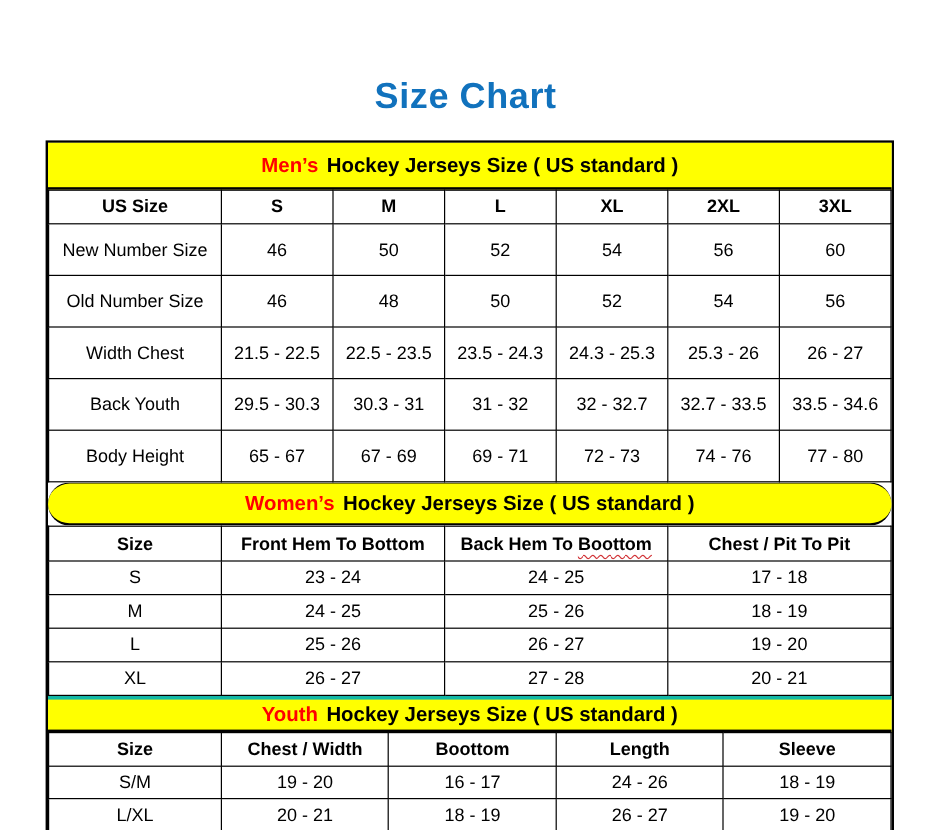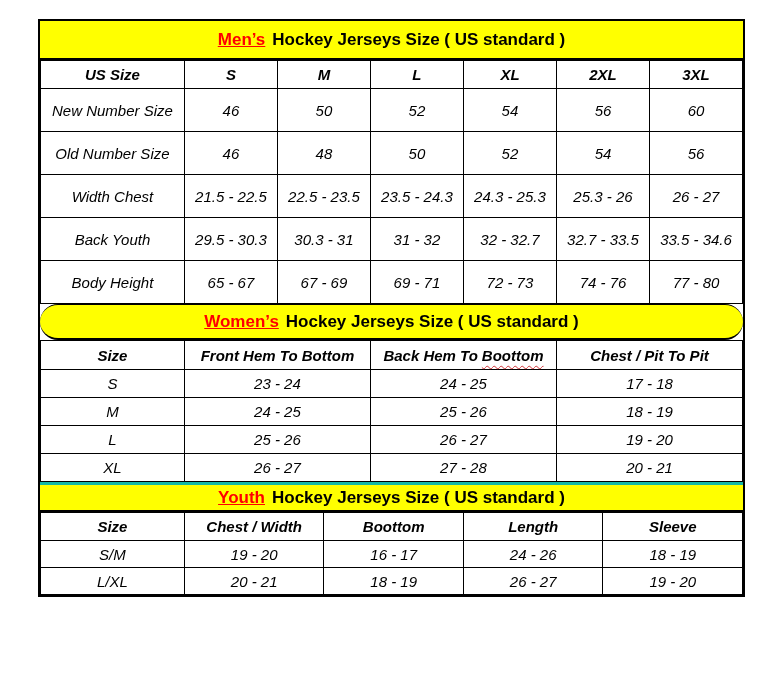--- a/index.html
+++ b/index.html
@@ -35,26 +35,25 @@
     justify-content: center;
     gap: 7px;
     font-weight: 700;
     font-size: 17px;
     color: #000;
     border-bottom: 2px solid #000;
   }
   .band-top    { height: 39px; }
   .band-mid    { height: 36px; border-top: 1px solid #000; border-radius: 18px; }
   .band-small  { height: 30px; border-top: 3px solid #14b8a6; }
-  .band-red { color: #FF0000; text-decoration: underline; }
+  .band-red { color: #FF0000; }
   table.tbl {
     width: 100%;
     border-collapse: collapse;
     table-layout: fixed;
-    font-style: italic;
   }
   table.tbl th, table.tbl td {
     border: 1px solid #000;
     text-align: center;
     vertical-align: middle;
     font-size: 15px;
     padding: 0 2px;
     color: #000;
   }
   table.tbl th { font-weight: 700; }
@@ -74,20 +73,21 @@
     text-decoration-color: #D13438;
     text-decoration-thickness: 1px;
     text-underline-offset: 4px;
   }
 </style>
 </head>
 <body>
 
 <div class="page">
 
+  <div class="page-title">Size Chart</div>
 
   <div class="size-table">
 
     <div class="band band-top">
       <span class="band-red">Men’s</span>
       <span>Hockey Jerseys Size ( US standard )</span>
     </div>
 
     <table class="tbl t-men">
       <colgroup>

